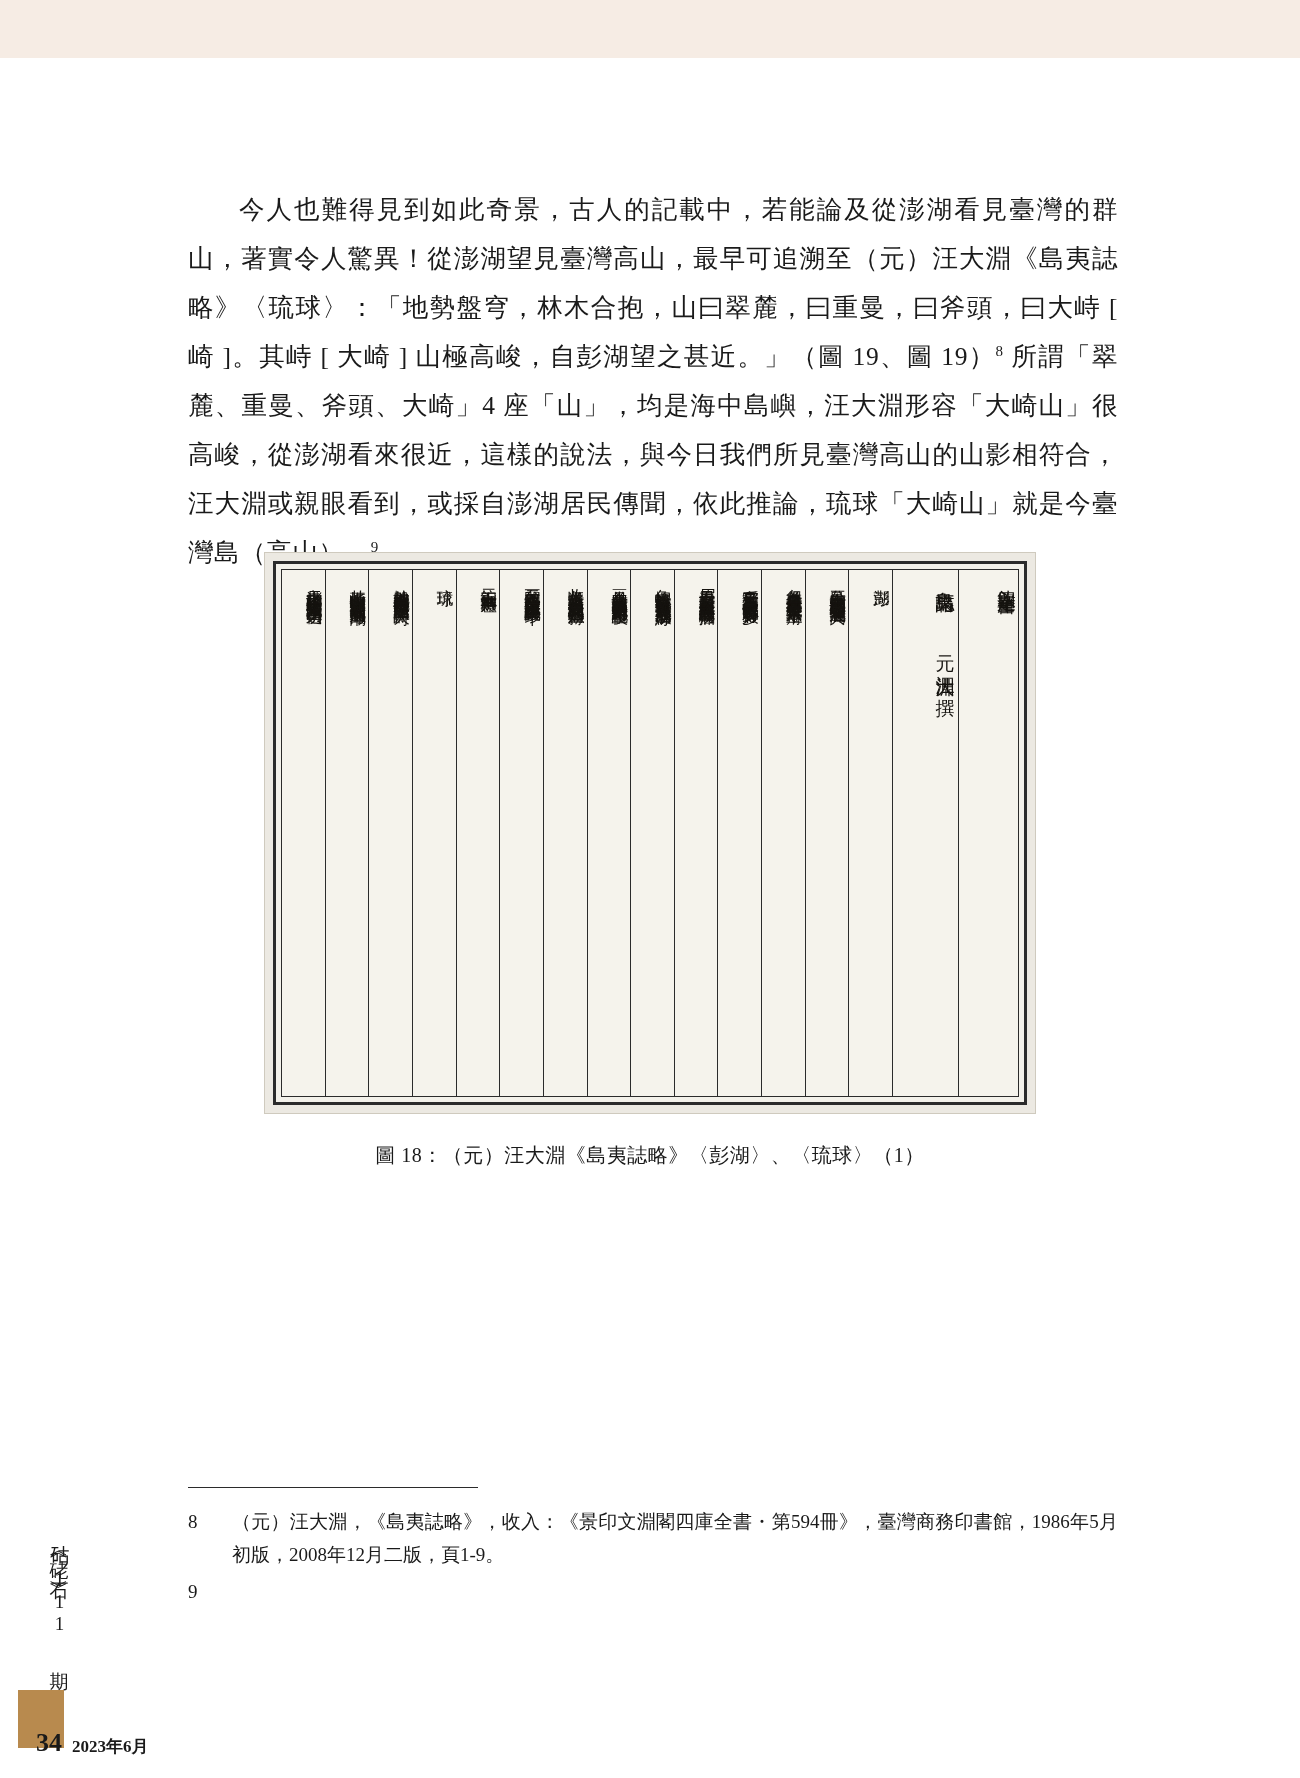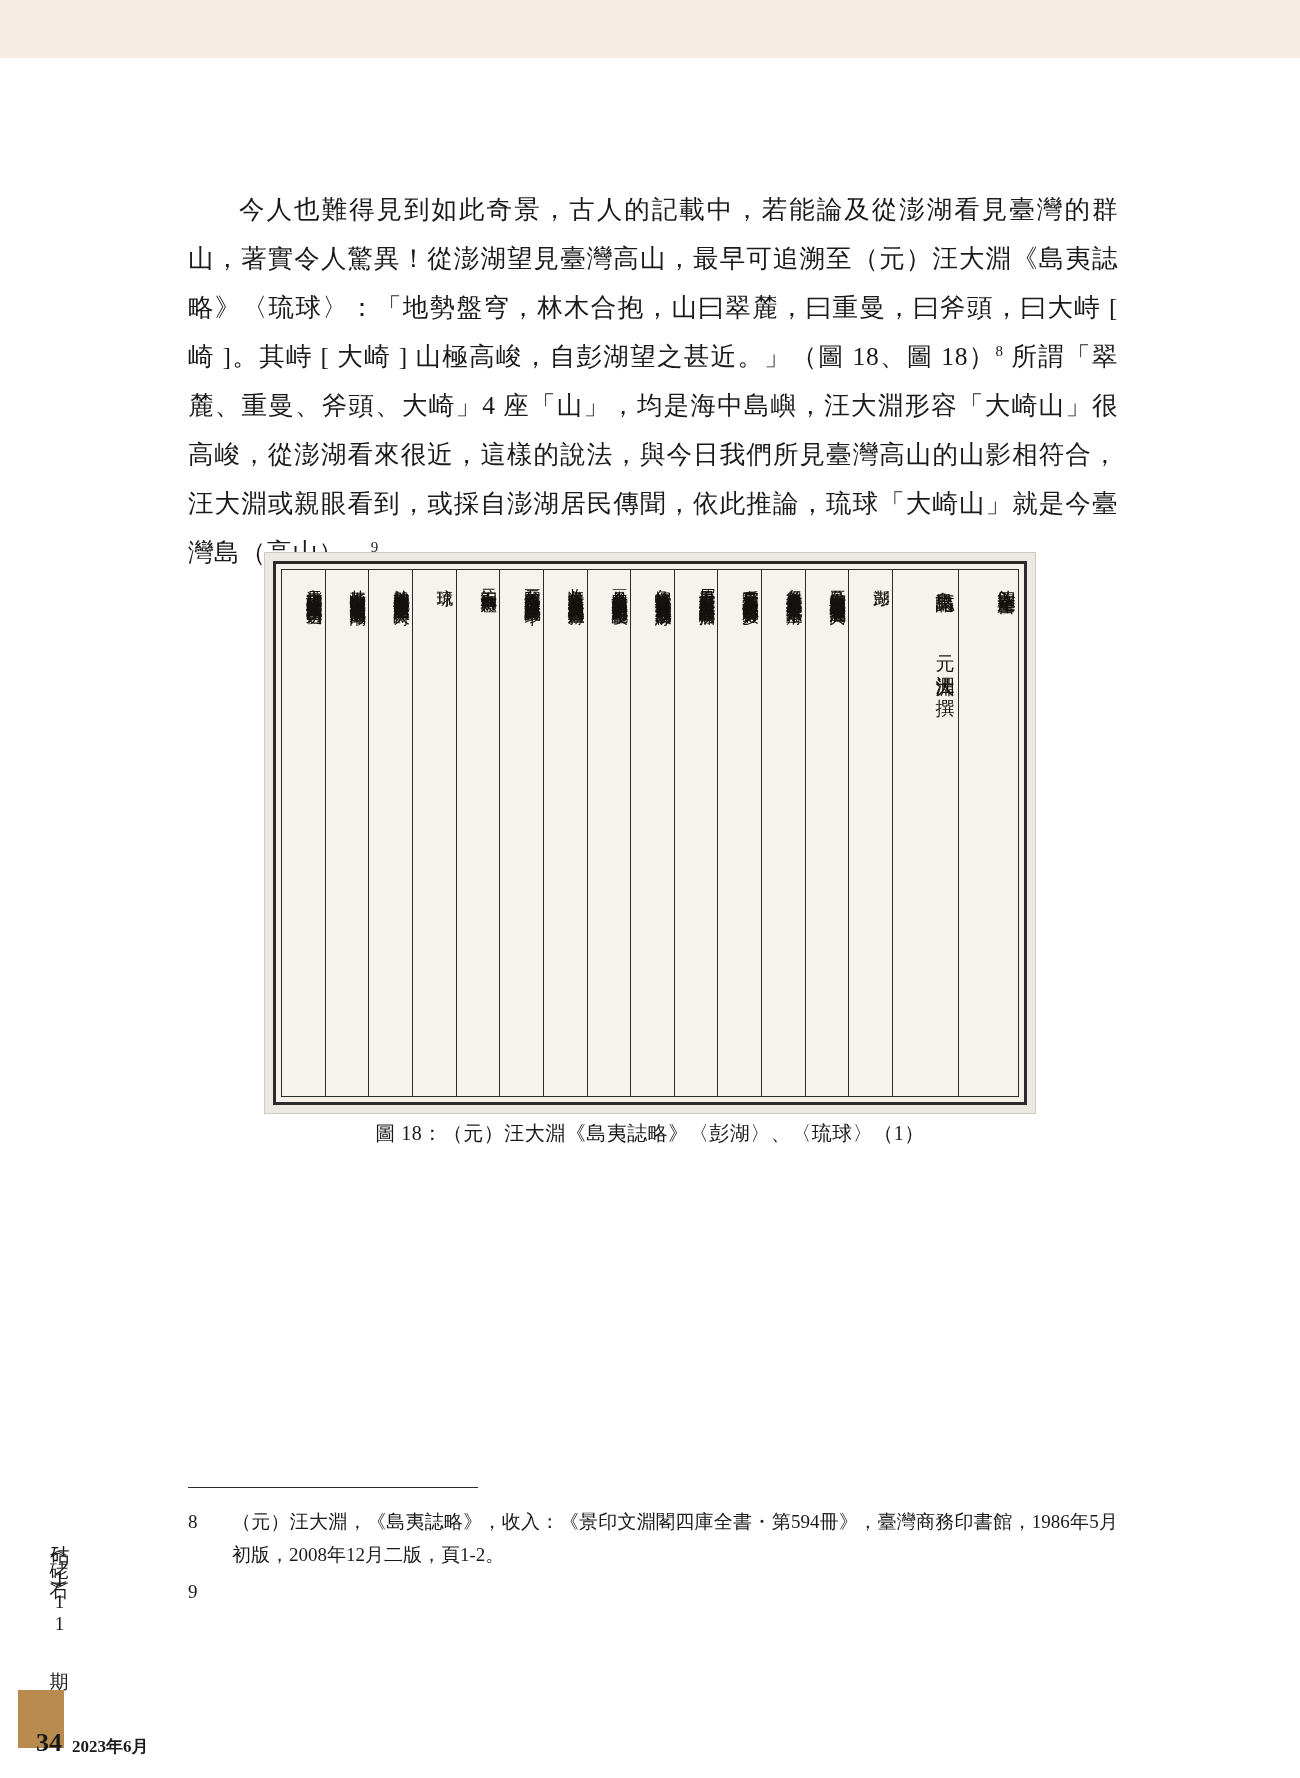--- a/index.html
+++ b/index.html
@@ -97,21 +97,21 @@
     letter-spacing: 1px;
     color: #15130f;
     font-family: "DejaVu Serif", "Liberation Serif", serif;
     white-space: nowrap;
     overflow: hidden;
   }
   .fig-col:last-child { border-left: none; }
   .fig-col.wide { flex: 0 0 66px; font-size: 19px; }
   .fig-col.title-col { flex: 0 0 60px; font-size: 18.5px; }
   .fig-caption {
-    margin-top: 6px;
+    margin-top: 28px;
     text-align: center;
     font-size: 20px;
     color: #1a1a1a;
     letter-spacing: 0.5px;
   }
 
   
   .footnote-rule {
     position: absolute;
     left: 188px;
@@ -190,21 +190,21 @@
   }
 </style>
 </head>
 <body>
 
 <div class="top-band"></div>
 
 <div class="page-inner">
 
   <div class="body-text">
-    <p><span>今人也難得見到如此奇景，古人的記載中，若能論及從澎湖看見臺灣的群山，著實令人驚異！從澎湖望見臺灣高山，最早可追溯至（元）汪大淵《島夷誌略》〈琉球〉：「地勢盤穹，林木合抱，山曰翠麓，曰重曼，曰斧頭，曰大峙 [ 崎 ]。其峙 [ 大崎 ] 山極高峻，自彭湖望之甚近。」（圖 18、圖 18）</span><sup>8</sup><span> 所謂「翠麓、重曼、斧頭、大崎」4 座「山」，均是海中島嶼，汪大淵形容「大崎山」很高峻，從澎湖看來很近，這樣的說法，與今日我們所見臺灣高山的山影相符合，汪大淵或親眼看到，或採自澎湖居民傳聞，依此推論，琉球「大崎山」就是今臺灣島（高山）。</span><sup>9</sup><span>。</span></p>
+    <p><span>今人也難得見到如此奇景，古人的記載中，若能論及從澎湖看見臺灣的群山，著實令人驚異！從澎湖望見臺灣高山，最早可追溯至（元）汪大淵《島夷誌略》〈琉球〉：「地勢盤穹，林木合抱，山曰翠麓，曰重曼，曰斧頭，曰大峙 [ 崎 ]。其峙 [ 大崎 ] 山極高峻，自彭湖望之甚近。」（圖 19、圖 19）</span><sup>8</sup><span> 所謂「翠麓、重曼、斧頭、大崎」4 座「山」，均是海中島嶼，汪大淵形容「大崎山」很高峻，從澎湖看來很近，這樣的說法，與今日我們所見臺灣高山的山影相符合，汪大淵或親眼看到，或採自澎湖居民傳聞，依此推論，琉球「大崎山」就是今臺灣島（高山）。</span><sup>9</sup><span>。</span></p>
   </div>
 
   <div class="figure-wrap">
     <div class="figure-image">
       <div class="fig-paper">
         <div class="fig-paper-inner">
           <div class="fig-col title-col">欽定四庫全書</div>
           <div class="fig-col wide">島夷誌略　　　元　汪大淵　撰</div>
           <div class="fig-col">彭湖</div>
           <div class="fig-col">島分三十有六巨細相間坡壟相望乃有七澳居其間</div>
@@ -224,21 +224,21 @@
       </div>
     </div>
     <div class="fig-caption">圖 18：（元）汪大淵《島夷誌略》〈彭湖〉、〈琉球〉（1）</div>
   </div>
 
   <div class="footnote-rule"></div>
 
   <div class="footnotes">
     <div class="footnote">
       <span class="fn-num">8</span>
-      <span>（元）汪大淵，《島夷誌略》，收入：《景印文淵閣四庫全書・第594冊》，臺灣商務印書館，1986年5月初版，2008年12月二版，頁1-2。</span>
+      <span>（元）汪大淵，《島夷誌略》，收入：《景印文淵閣四庫全書・第594冊》，臺灣商務印書館，1986年5月初版，2008年12月二版，頁1-9。</span>
     </div>
     <div class="footnote">
       <span class="fn-num">9</span>
     </div>
   </div>
 
   <div class="side-head">《硓𥑮石》111 期</div>
 
   <div class="page-footer">
     <div class="footer-block"></div>

